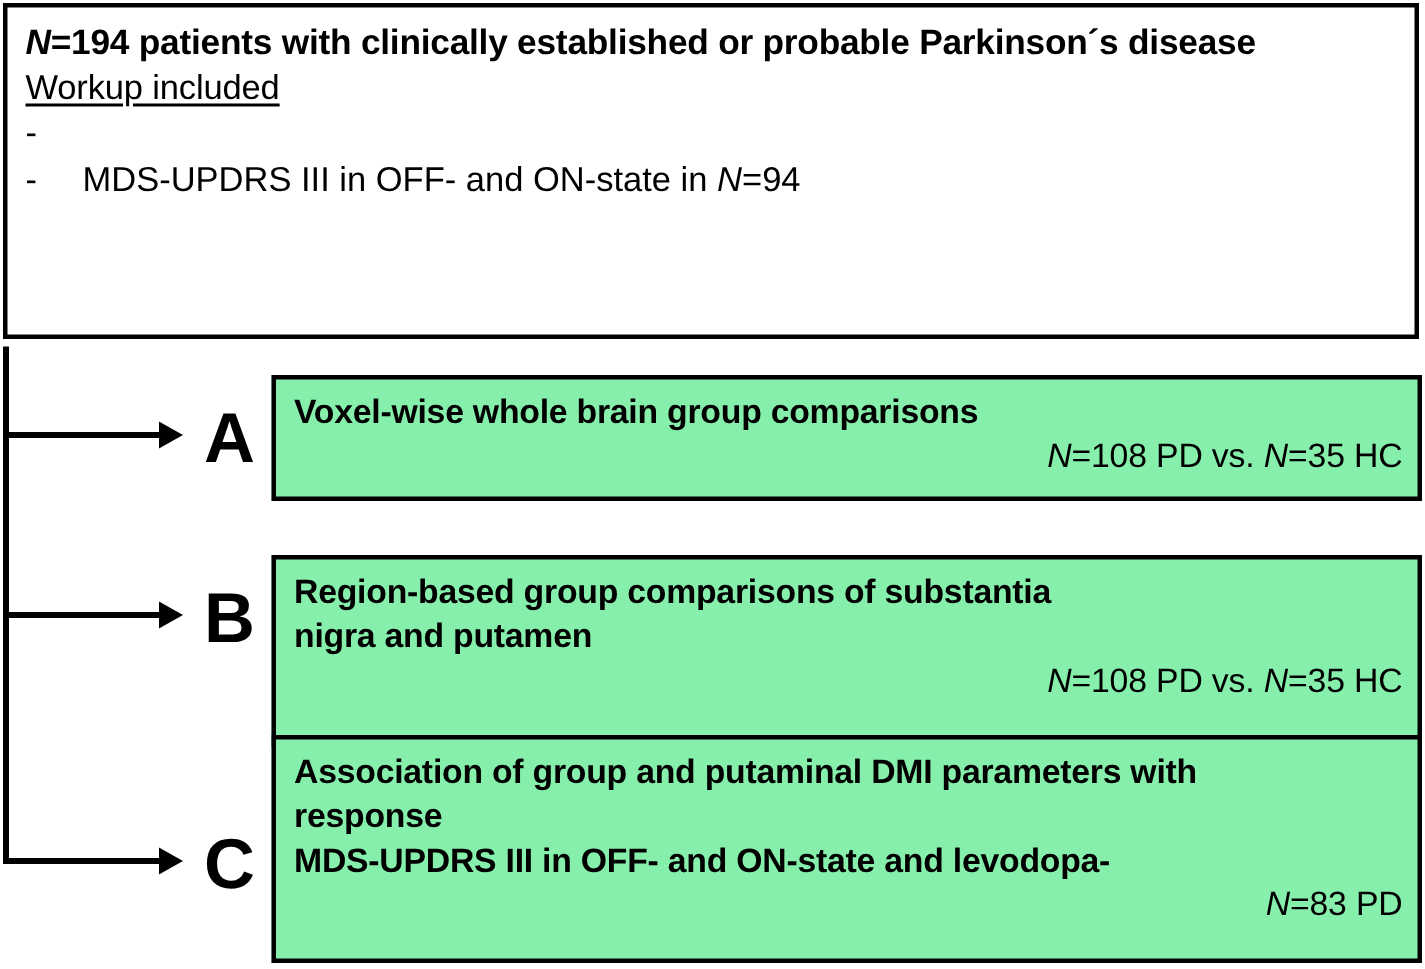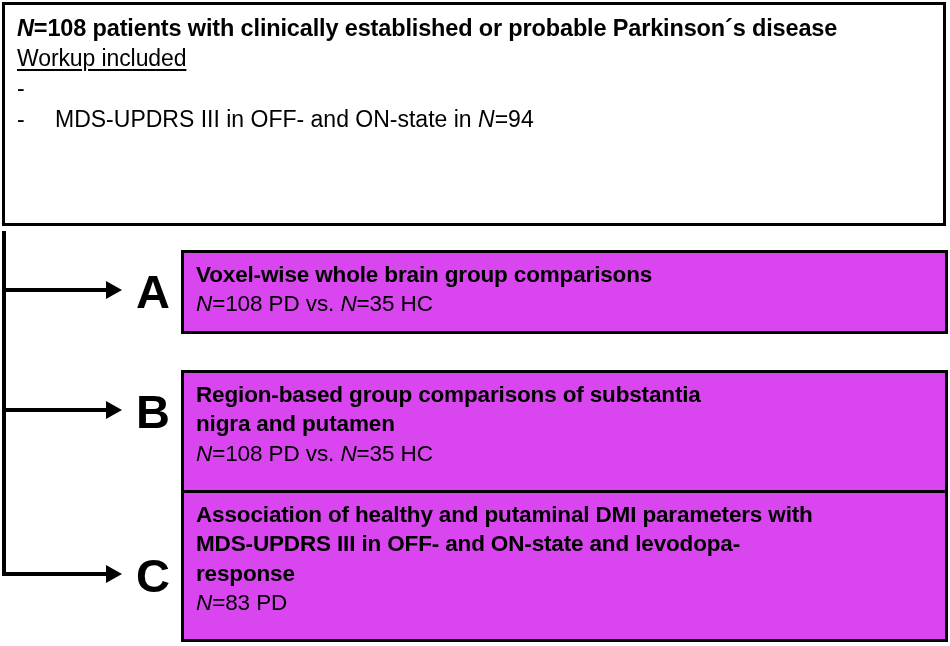--- a/index.html
+++ b/index.html
@@ -109,50 +109,51 @@
   #letter-b { top: 388px; }
   #letter-c { top: 552px; }
 
   
   .stage-box {
     position: absolute;
     left: 181px;
     width: 767px;
     box-sizing: border-box;
     border: 3px solid #000000;
-    background: #d946ef;
+    background: #86efac;
   }
   .stage-inner {
     padding: 7px 10px 7px 12px;
   }
   .stage-title {
     font-weight: bold;
     font-size: 22.5px;
     line-height: 1.31;
     letter-spacing: -0.15px;
     white-space: nowrap;
   }
   .stage-sub {
     font-size: 22.5px;
     line-height: 1.31;
     letter-spacing: -0.1px;
     white-space: nowrap;
+    text-align: right;
   }
   #box-a { top: 250px; height: 84px; }
   #box-b { top: 352px; height: 128px; margin-top: 18px; }
   #box-c { top: 490px; height: 152px; }
 </style>
 </head>
 <body>
 
 <div id="flowchart">
 
   <div class="cohort-box">
     <div class="cohort-inner">
-      <div class="line hdr"><span class="ital">N</span><span>=108 patients with clinically established or probable Parkinson´s disease</span></div>
+      <div class="line hdr"><span class="ital">N</span><span>=194 patients with clinically established or probable Parkinson´s disease</span></div>
       <div class="line sub underlined">Workup included</div>
       <div class="bullet-row">
         <span class="bullet-mark">-</span>
       </div>
       <div class="bullet-row">
         <span class="bullet-mark">-</span>
         <span><span>MDS-UPDRS III in OFF- and ON-state in </span><span class="ital">N</span><span>=94</span></span>
       </div>
       <div class="gap-line"></div>
     </div>
@@ -183,20 +184,20 @@
   <div class="stage-box" id="box-b">
     <div class="stage-inner">
       <div class="stage-title">Region-based group comparisons of substantia</div>
       <div class="stage-title">nigra and putamen</div>
       <div class="stage-sub"><span class="ital">N</span><span>=108 PD vs. </span><span class="ital">N</span><span>=35 HC</span></div>
     </div>
   </div>
 
   <div class="stage-box" id="box-c">
     <div class="stage-inner">
-      <div class="stage-title">Association of healthy and putaminal DMI parameters with</div>
+      <div class="stage-title">Association of group and putaminal DMI parameters with</div>
+      <div class="stage-title">response</div>
       <div class="stage-title">MDS-UPDRS III in OFF- and ON-state and levodopa-</div>
-      <div class="stage-title">response</div>
       <div class="stage-sub"><span class="ital">N</span><span>=83 PD</span></div>
     </div>
   </div>
 
 </div>
 
 </body></html>

